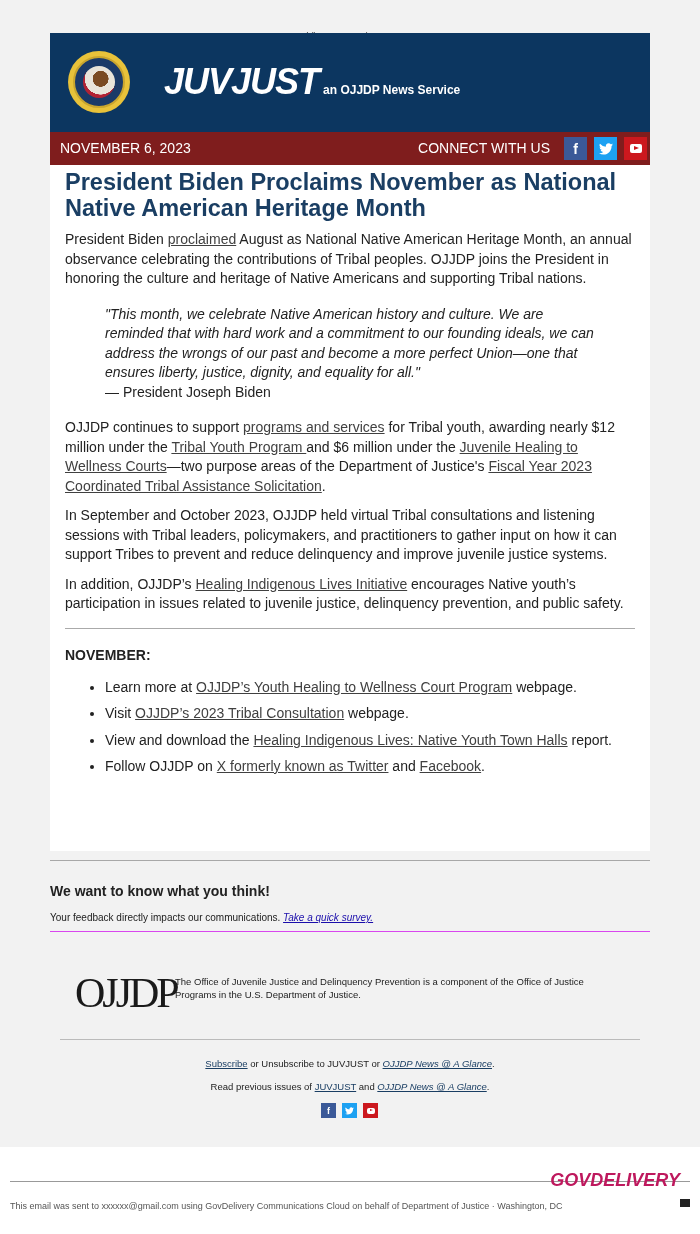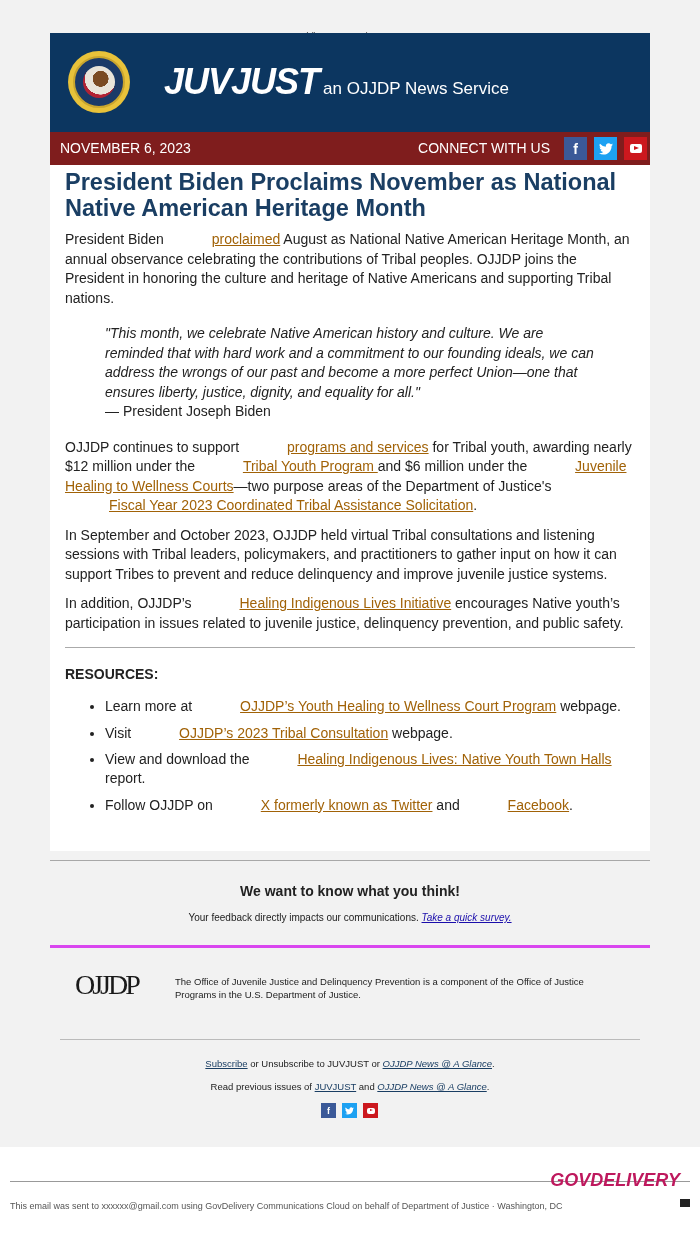--- a/index.html
+++ b/index.html
@@ -47,21 +47,21 @@
     background: radial-gradient(circle at 55% 40%, #7a4a22 0 30%, #e9e4da 31% 60%, #b22234 61%);
   }
   .brand {
     position: absolute; left: 114px; top: 28px;
     color: #fff; white-space: nowrap;
   }
   .brand .big {
     font-size: 36px; font-weight: bold; font-style: italic; letter-spacing: -1px;
   }
   .brand .small {
-    font-size: 17px; font-weight: normal; margin-left: 4px;
+    font-size: 12px; font-weight: bold; margin-left: 4px;
   }
   .datebar {
     background: #7f1d1d;
     height: 33px;
     position: relative;
     color: #fff; font-size: 14px;
   }
   .datebar .date { position: absolute; left: 10px; top: 8px; }
   .datebar .connect { position: absolute; right: 100px; top: 8px; }
   .social { position: absolute; right: 3px; top: 5px; display: flex; gap: 7px; }
@@ -77,44 +77,44 @@
   .content {
     background: #fff;
     padding: 4px 15px 20px 15px;
     height: 686px;
   }
   h1 {
     margin: 0 0 9px 0;
     color: #1a3e63; font-size: 23.5px; line-height: 26px; font-weight: bold;
   }
   p { margin: 0 0 10px 0; font-size: 14px; line-height: 19.5px; color: #222; }
-  a.lnk { color: #a16207; text-decoration: underline; margin-left: 44px; }
+  a.lnk { color: #404040; text-decoration: underline; }
   blockquote {
     margin: 16px 40px 16px 40px; font-size: 14px; line-height: 19.5px;
   }
   blockquote .q { font-style: italic; }
   hr.sep { border: none; border-top: 1px solid #aaa; margin: 14px 0 18px 0; }
   .res-h { font-weight: bold; font-size: 14px; margin: 0 0 15px 0; }
   ul.res { margin: 0; padding-left: 40px; }
   ul.res li { font-size: 14px; line-height: 19px; margin-bottom: 7.5px; }
   .fb-sec {
     position: absolute; left: 50px; top: 860px; width: 600px;
-    border-top: 1px solid #a8a8a8; border-bottom: 3px solid #d946ef;
-    height: 88px; text-align: center;
+    border-top: 1px solid #a8a8a8; border-bottom: 1px solid #d946ef;
+    height: 72px; text-align: left;
   }
   .fb-sec .t1 { font-weight: bold; font-size: 14px; margin-top: 22px; }
   .fb-sec .t2 { font-size: 10px; margin-top: 13px; }
   .fb-sec .t2 a { color: #1a0dab; font-style: italic; text-decoration: underline; }
   .org {
     position: absolute; left: 60px; top: 965px; width: 580px; height: 75px;
     border-bottom: 1px solid #bbb;
   }
   .ojjdp-logo {
     position: absolute; left: 15px; top: 4px;
-    font-family: "Liberation Serif", serif; font-size: 28px; color: #1a1a1a; letter-spacing: -3px;
+    font-family: "Liberation Serif", serif; font-size: 42px; color: #1a1a1a; letter-spacing: -3px;
   }
   .org-text {
     position: absolute; left: 115px; top: 10px; width: 450px;
     font-size: 9.5px; line-height: 13px; text-align: left; color: #222;
   }
   .foot-links { position: absolute; left: 0; width: 700px; text-align: center; font-size: 9.5px; color: #222; }
   .foot-links a { color: #1a3e63; text-decoration: underline; }
   .foot-links a.it { font-style: italic; }
   .mini-social { position: absolute; top: 1103px; left: 321px; display: flex; gap: 6px; }
   .mini-social .sicon { width: 15px; height: 15px; font-size: 9px; }
@@ -178,21 +178,21 @@
       </blockquote>
 
       <p><span>OJJDP continues to support </span><a href="#" class="lnk">programs and services</a><span> for Tribal youth, awarding nearly $12 million under the </span><a href="#" class="lnk">Tribal Youth Program </a><span>and $6 million under the </span><a href="#" class="lnk">Juvenile Healing to Wellness Courts</a><span>—two purpose areas of the Department of Justice's </span><a href="#" class="lnk">Fiscal Year 2023 Coordinated Tribal Assistance Solicitation</a><span>.</span></p>
 
       <p>In September and October 2023, OJJDP held virtual Tribal consultations and listening sessions with Tribal leaders, policymakers, and practitioners to gather input on how it can support Tribes to prevent and reduce delinquency and improve juvenile justice systems.</p>
 
       <p><span>In addition, OJJDP’s </span><a href="#" class="lnk">Healing Indigenous Lives Initiative</a><span> encourages Native youth’s participation in issues related to juvenile justice, delinquency prevention, and public safety.</span></p>
 
       <hr class="sep">
 
-      <div class="res-h">RESOURCES:</div>
+      <div class="res-h">NOVEMBER:</div>
       <ul class="res">
         <li><span>Learn more at </span><a href="#" class="lnk">OJJDP’s Youth Healing to Wellness Court Program</a><span> webpage.</span></li>
         <li><span>Visit </span><a href="#" class="lnk">OJJDP’s 2023 Tribal Consultation</a><span> webpage.</span></li>
         <li><span>View and download the </span><a href="#" class="lnk">Healing Indigenous Lives: Native Youth Town Halls</a><span> report.</span></li>
         <li><span>Follow OJJDP on </span><a href="#" class="lnk">X formerly known as Twitter</a><span> and </span><a href="#" class="lnk">Facebook</a><span>.</span></li>
       </ul>
     </div>
   </div>
 
   <div class="fb-sec">

